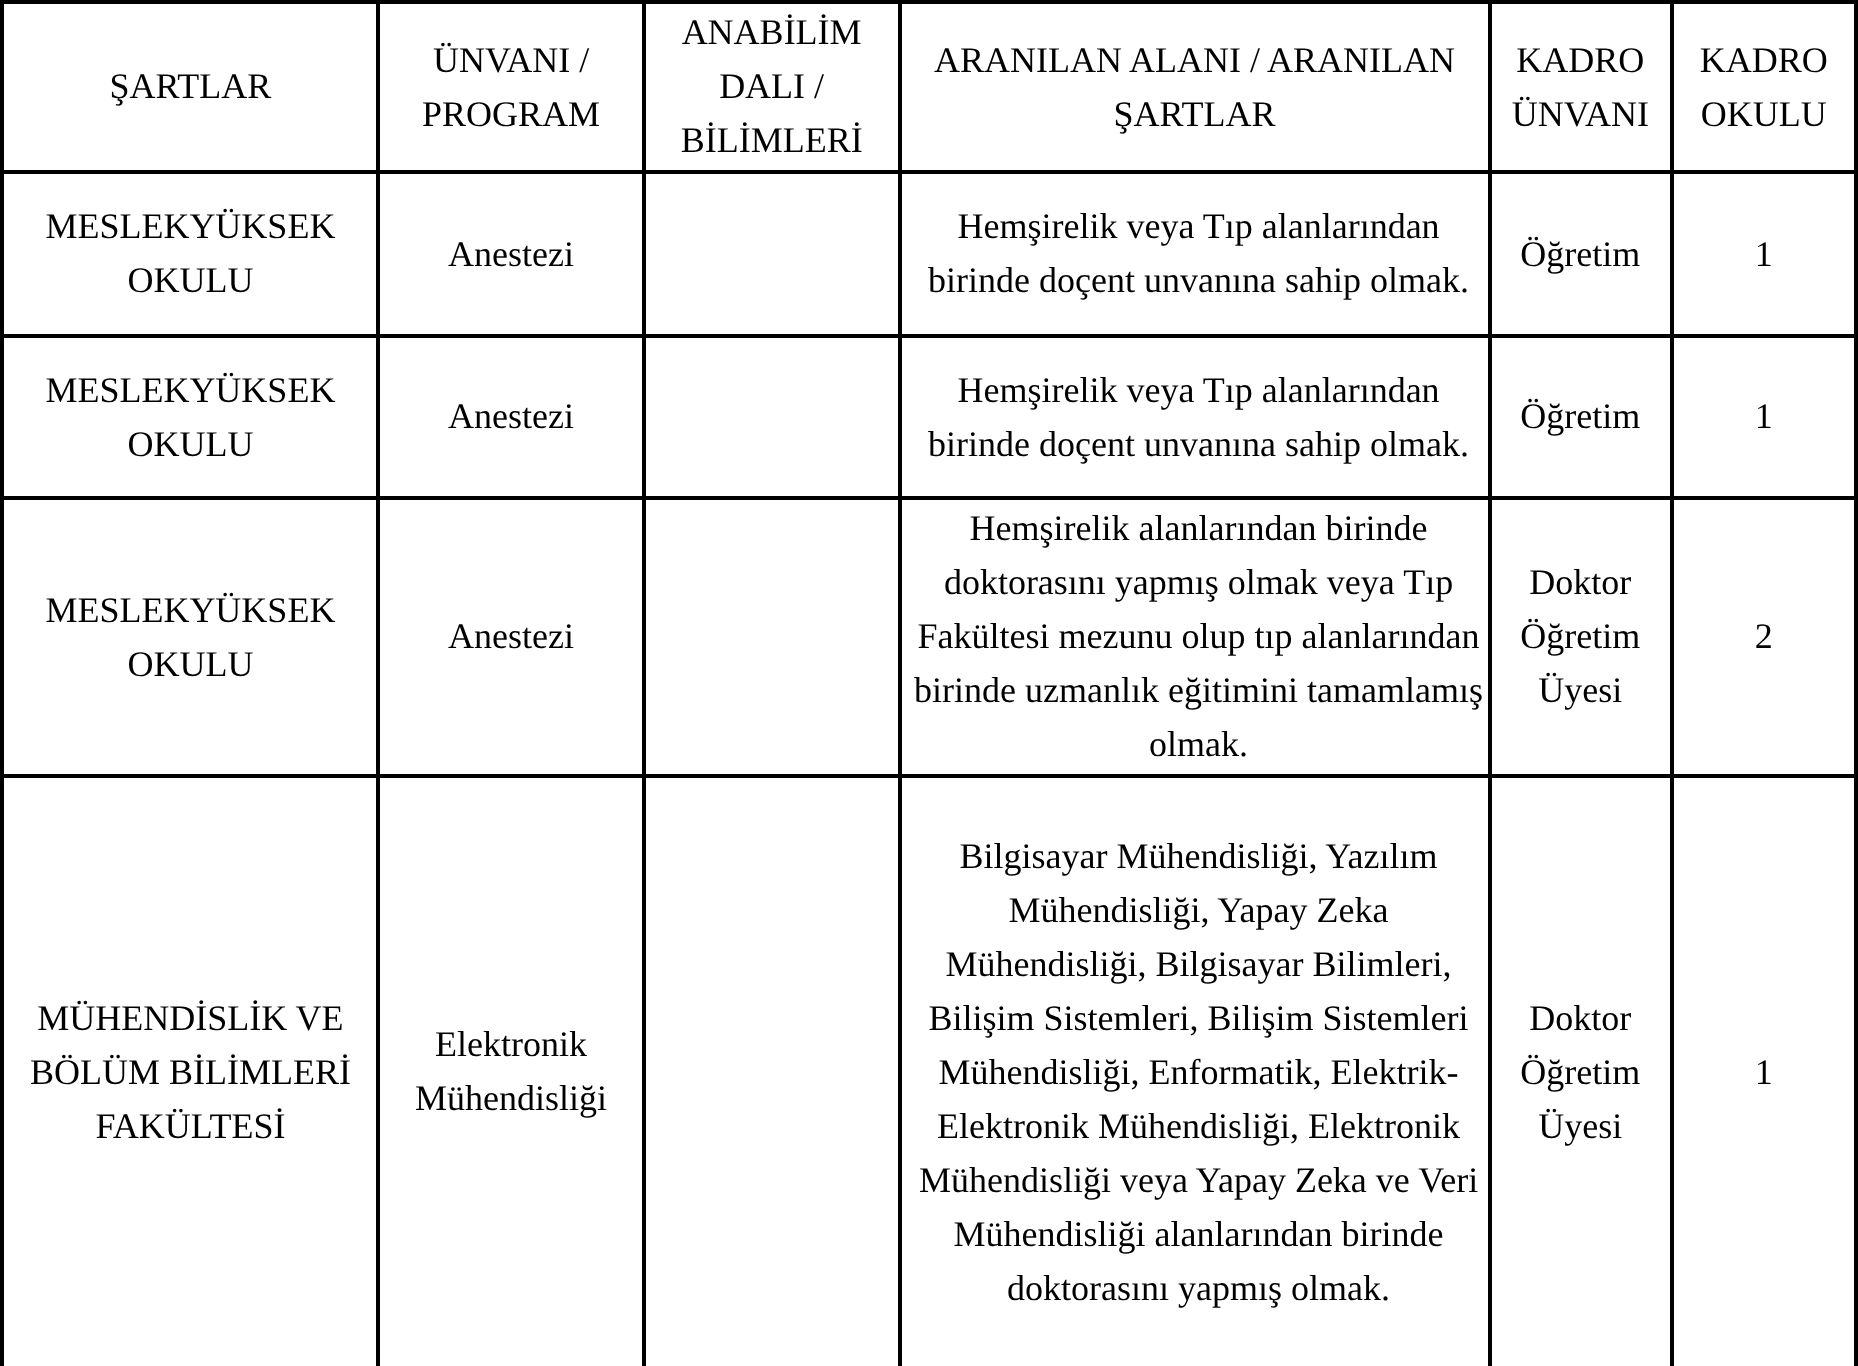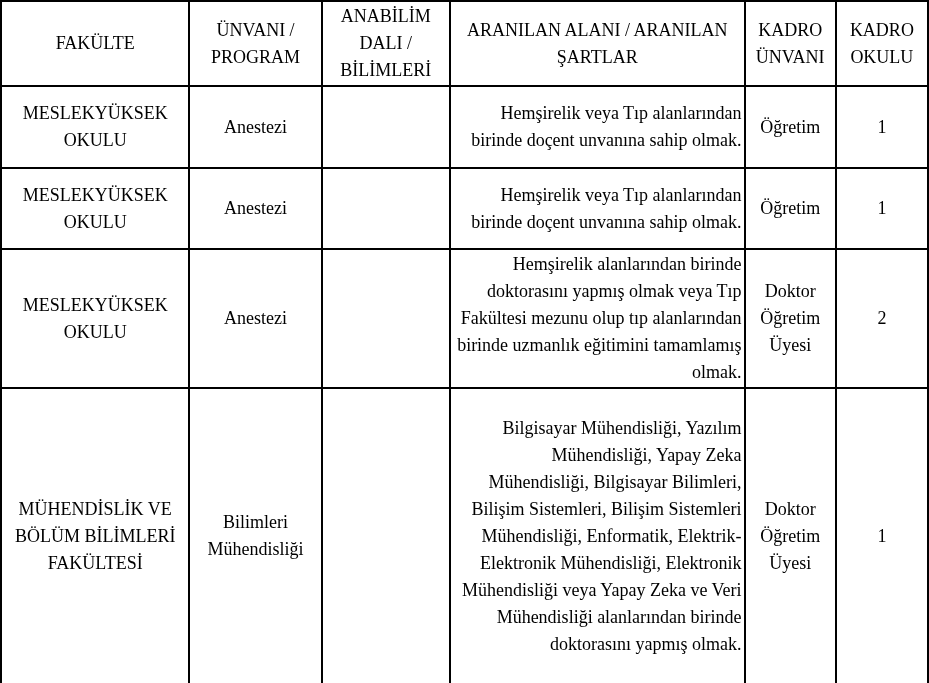--- a/index.html
+++ b/index.html
@@ -25,21 +25,21 @@
     font-weight: normal;
     font-size: 18px;
     line-height: 27px;
     vertical-align: middle;
     text-align: center;
     padding: 1px 3px;
     overflow: hidden;
     word-wrap: break-word;
   }
   table.jobs td.uzmanlik {
-    text-align: right;
+    text-align: center;
     padding: 1px 2px 1px 6px;
   }
   
   col.c-fakulte  { width: 188px; }
   col.c-bolum    { width: 132px; }
   col.c-anabilim { width: 128px; }
   col.c-uzmanlik { width: 294px; }
   col.c-unvan    { width: 91px;  }
   col.c-sayi     { width: 92px;  }
   
@@ -56,21 +56,21 @@
   <colgroup>
     <col class="c-fakulte">
     <col class="c-bolum">
     <col class="c-anabilim">
     <col class="c-uzmanlik">
     <col class="c-unvan">
     <col class="c-sayi">
   </colgroup>
   <thead>
     <tr class="hdr">
-      <th>FAKÜLTE</th>
+      <th>ŞARTLAR</th>
       <th>ÜNVANI / PROGRAM</th>
       <th>ANABİLİM DALI / BİLİMLERİ</th>
       <th>ARANILAN ALANI / ARANILAN ŞARTLAR</th>
       <th>KADRO ÜNVANI</th>
       <th>KADRO OKULU</th>
     </tr>
   </thead>
   <tbody>
     <tr class="r0">
       <td>MESLEKYÜKSEK OKULU</td>
@@ -91,20 +91,20 @@
     <tr class="r2">
       <td>MESLEKYÜKSEK OKULU</td>
       <td>Anestezi</td>
       <td></td>
       <td class="uzmanlik">Hemşirelik alanlarından birinde doktorasını yapmış olmak veya Tıp Fakültesi mezunu olup tıp alanlarından birinde uzmanlık eğitimini tamamlamış olmak.</td>
       <td>Doktor Öğretim Üyesi</td>
       <td>2</td>
     </tr>
     <tr class="r3">
       <td>MÜHENDİSLİK VE BÖLÜM BİLİMLERİ FAKÜLTESİ</td>
-      <td>Bilimleri Mühendisliği</td>
+      <td>Elektronik Mühendisliği</td>
       <td></td>
       <td class="uzmanlik">Bilgisayar Mühendisliği, Yazılım Mühendisliği, Yapay Zeka Mühendisliği, Bilgisayar Bilimleri, Bilişim Sistemleri, Bilişim Sistemleri Mühendisliği, Enformatik, Elektrik-Elektronik Mühendisliği, Elektronik Mühendisliği veya Yapay Zeka ve Veri Mühendisliği alanlarından birinde doktorasını yapmış olmak.</td>
       <td>Doktor Öğretim Üyesi</td>
       <td>1</td>
     </tr>
   </tbody>
 </table>
 
 </body></html>

